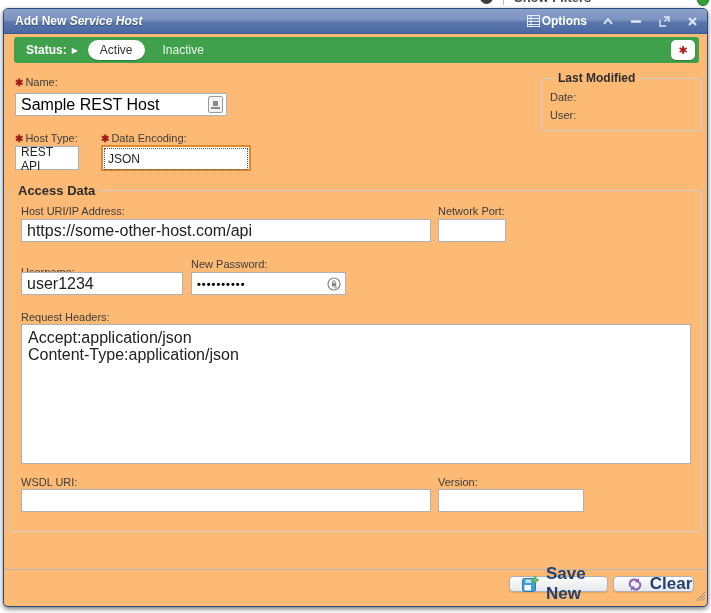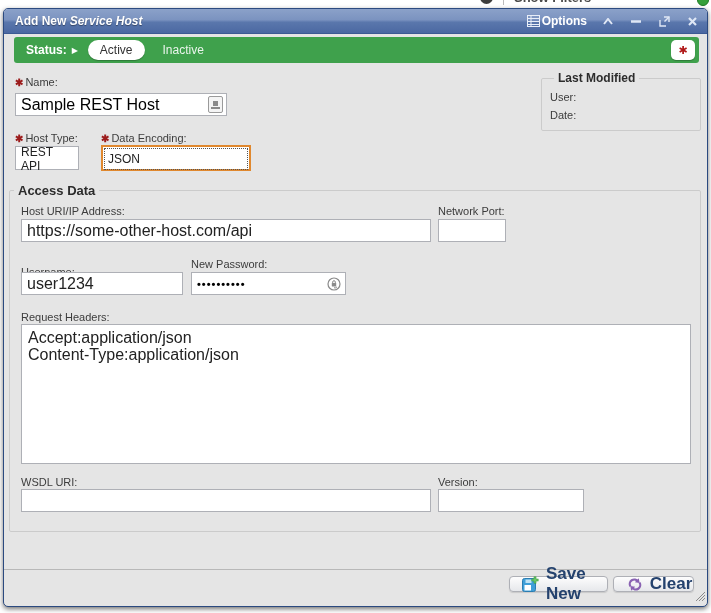--- a/index.html
+++ b/index.html
@@ -10,21 +10,21 @@
   .bg-strip { position:absolute; left:0; top:0; width:711px; height:9px; overflow:hidden; background:#fff; }
   .bg-strip-inner { position:absolute; left:480px; top:-11px; display:flex; align-items:center; gap:10px;
     font-weight:bold; color:#4a4a4a; font-size:13px; }
   .bg-dot { width:13px; height:13px; border-radius:50%; background:#3d3d3d; }
   .bg-sep { width:1px; height:16px; background:#bbb; }
   .bg-green { position:absolute; right:2px; top:-6px; width:12px; height:12px; border-radius:50%;
     background:#35a03a; border:1px solid #1e7a24; }
 
   
   .dialog { position:absolute; left:3px; top:8px; width:705px; height:599px;
-    background:#e5e5e5; border:1px solid #2b4a80; border-radius:5px;
+    background:#fdba74; border:1px solid #2b4a80; border-radius:5px;
     box-shadow:0 2px 5px rgba(0,0,0,.55); overflow:hidden; }
 
   .titlebar { position:absolute; left:0; top:0; width:100%; height:25px;
     background:linear-gradient(#8ba1c9, #7b93c0 45%, #5a77ac 55%, #4b68a2);
     border-bottom:1px solid #3c5a93; display:flex; align-items:center; padding:0 8px 0 11px;
     color:#fff; font-weight:bold; }
   .title { font-size:12px; text-shadow:0 1px 1px rgba(0,0,0,.4); }
   .title .em { font-style:italic; }
   .tb-right { margin-left:auto; display:flex; align-items:center; gap:14px; }
   .tb-opts { display:flex; gap:1px; cursor:default; }
@@ -160,22 +160,22 @@
   <div class="name-wrap">
     <input value="Sample REST Host" style="">
     <span class="fld-ico">
         <span class="p1"></span>
         <span class="p2"></span>
       </span>
   </div>
 
   <fieldset class="lastmod">
     <legend>Last Modified</legend>
+    <div class="row"><span>Date:</span><span></span></div>
     <div class="row"><span>User:</span><span></span></div>
-    <div class="row"><span>Date:</span><span></span></div>
   </fieldset>
 
   <label class="fld abs" style="left:11px; top:123px;"><span class="req">✱</span><span>Host Type:</span></label>
   <div class="select" style="left:11px; top:137px; width:64px;">
     <span class="val">REST API</span>
 
   </div>
 
   <label class="fld abs" style="left:97px; top:123px;"><span class="req">✱</span><span>Data Encoding:</span></label>
   <div class="select focused" style="left:97px; top:136px; width:150px; height:26px;">

